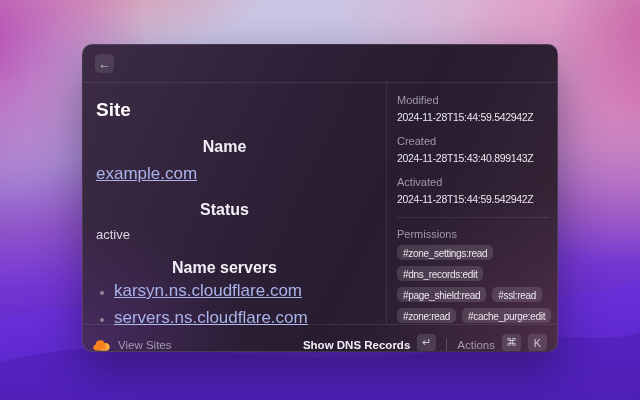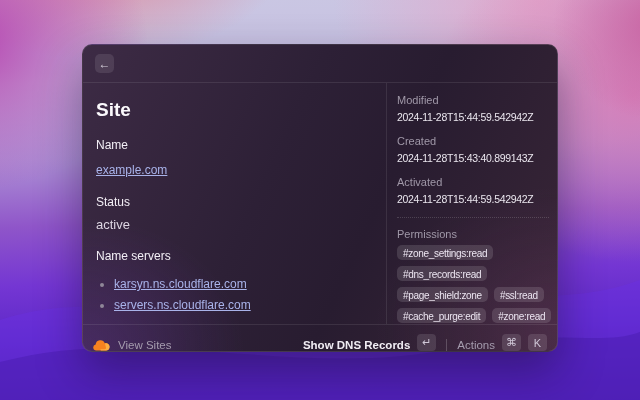--- a/index.html
+++ b/index.html
@@ -34,25 +34,25 @@
   .win-header { height:38px; flex:0 0 38px; display:flex; align-items:center; padding:0 12px;
     border-bottom:1px solid rgba(255,255,255,0.09); }
   .back-btn { width:19px; height:19px; border-radius:5px; background:rgba(255,255,255,0.10);
     color:#d9d3de; font-size:12px; display:flex; align-items:center; justify-content:center; cursor:default; }
 
   .win-body { flex:1; display:flex; min-height:0;gap:19px; }
 
   
   .main { flex:1; padding:9px 14px 0 13px; }
   .page-title { font-size:19px; font-weight:700; color:#fbf9fc; margin-top:7px; }
-  .section-h { font-size:12px; font-weight:400; color:#f3eff6; margin-top:17px; }
+  .section-h { font-size:16px; font-weight:700; color:#f3eff6; margin-top:17px;text-align:center; }
   .plain-value { font-size:13px; color:#ddd6e2; margin-top:8px; }
-  .link { font-size:12px; color:#a9b3ea; text-decoration:underline; cursor:pointer; }
+  .link { font-size:17px; color:#a9b3ea; text-decoration:underline; cursor:pointer; }
   .link-row { margin-top:8px; }
-  .ns-list { list-style:disc; margin:14px 0 0 18px; }
+  .ns-list { list-style:disc; margin:4px 0 0 18px; }
   .ns-list li { color:#8f8798; margin-bottom:7px; font-size:12.5px; }
 
   
   .meta { flex:0 0 170px; border-left:1px solid rgba(255,255,255,0.09); padding:11px 4px 0 10px; }
   .meta-label { font-size:11px; color:#a098a8; margin-bottom:5px; }
   .meta-value { font-size:10.5px; letter-spacing:-0.3px; color:#eae6ee; margin-bottom:12px; white-space:nowrap; }
   .meta-sep { border-top:1px dotted rgba(255,255,255,0.16); margin:3px 4px 10px 0; }
   .tags { display:flex; flex-wrap:wrap; gap:6px; width:156px; }
   .tag { font-size:10px; letter-spacing:-0.3px; color:#ece5f1; background:rgba(255,255,255,0.13);
     border-radius:5px; padding:3px 6px 1px; white-space:nowrap; }
@@ -118,25 +118,25 @@
       <div class="meta-value">2024-11-28T15:43:40.899143Z</div>
 
       <div class="meta-label">Activated</div>
       <div class="meta-value">2024-11-28T15:44:59.542942Z</div>
 
       <div class="meta-sep"></div>
 
       <div class="meta-label">Permissions</div>
       <div class="tags">
         <span class="tag">#zone_settings:read</span>
-        <span class="tag">#dns_records:read</span>
-        <span class="tag">#page_shield:zone</span>
+        <span class="tag">#dns_records:edit</span>
+        <span class="tag">#page_shield:read</span>
         <span class="tag">#ssl:read</span>
+        <span class="tag">#zone:read</span>
         <span class="tag">#cache_purge:edit</span>
-        <span class="tag">#zone:read</span>
       </div>
     </div>
   </div>
 
   <div class="footer">
     <div class="cloud-wrap">
       <svg width="17" height="11" viewBox="0 0 34 22" aria-hidden="true">
         <path d="M26 21 H6.5 a6 6 0 0 1 -1.2 -11.88 A9.5 9.5 0 0 1 23.6 6.4 7.3 7.3 0 0 1 26 21 Z" fill="#f6821f"></path>
         <path d="M26 21 a7.3 7.3 0 0 0 2.4 -14.2 7 7 0 0 0 -4.6 .2 l2 7.5 a3 3 0 0 1 -2.9 3.8 h-8 l.8 2.7 Z" fill="#fbad41"></path>
       </svg>

